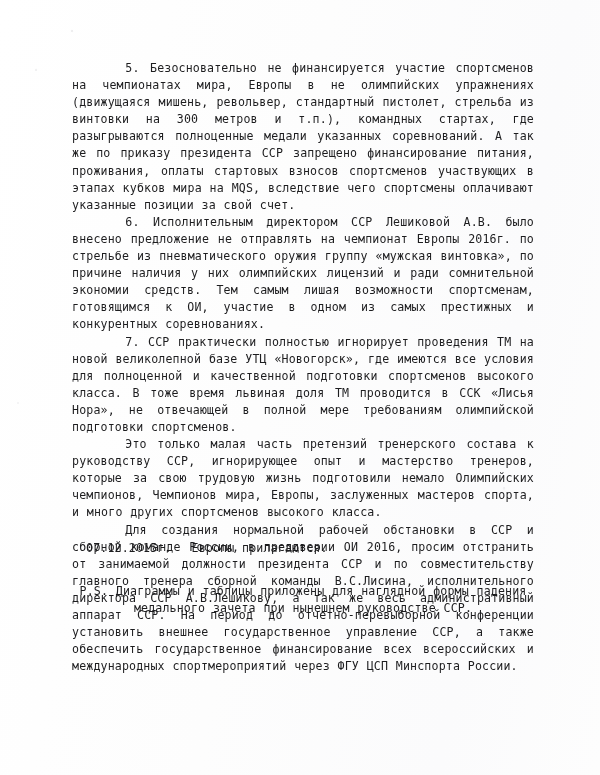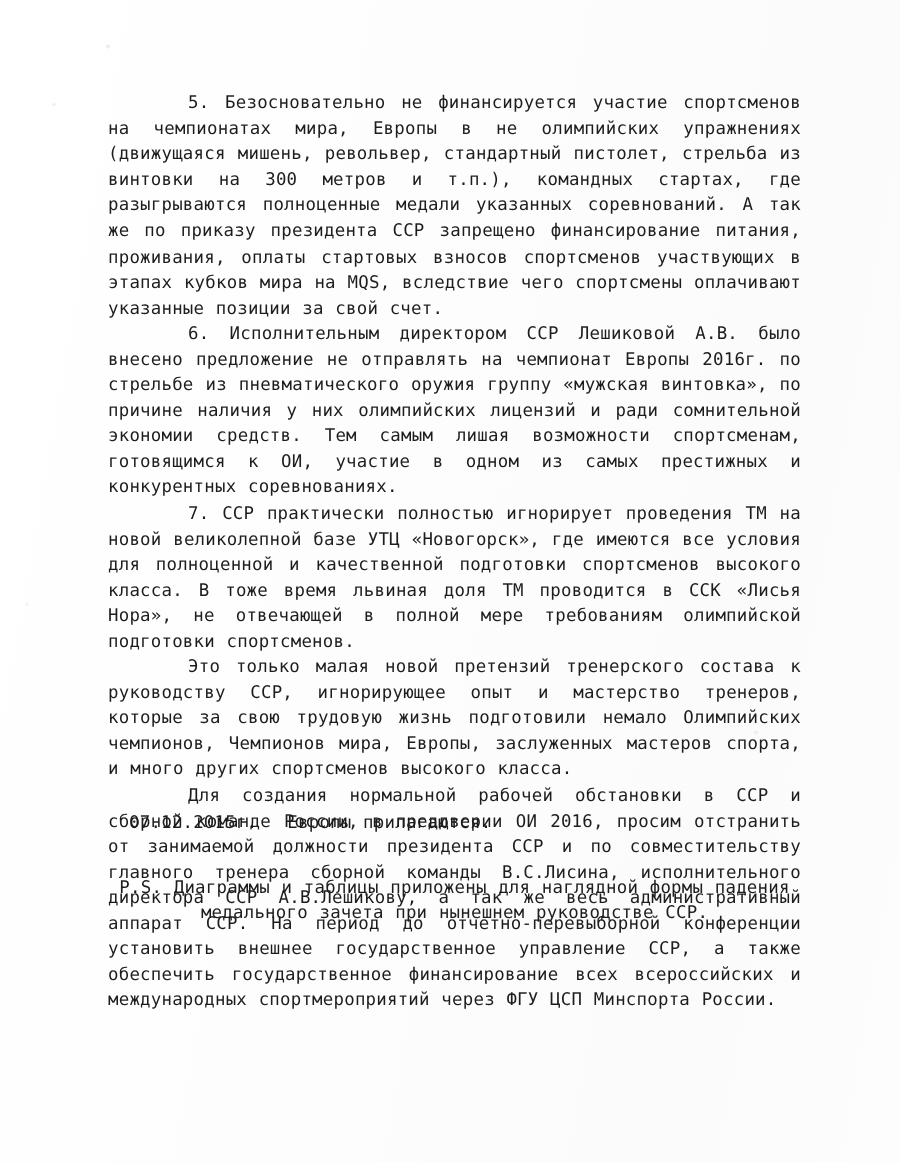--- a/index.html
+++ b/index.html
@@ -90,21 +90,21 @@
 <body>
 
 <div class="paper"></div>
 
 <div class="page">
 
   <div class="doc-body">
     <p class="para">5. Безосновательно не финансируется участие спортсменов на чемпионатах мира, Европы в не олимпийских упражнениях (движущаяся мишень, револьвер, стандартный пистолет, стрельба из винтовки на 300 метров и т.п.), командных стартах, где разыгрываются полноценные медали указанных соревнований. А так же по приказу президента ССР запрещено финансирование питания, проживания, оплаты стартовых взносов спортсменов участвующих в этапах кубков мира на MQS, вследствие чего спортсмены оплачивают указанные позиции за свой счет.</p>
     <p class="para">6. Исполнительным директором ССР Лешиковой А.В. было внесено предложение не отправлять на чемпионат Европы 2016г. по стрельбе из пневматического оружия группу «мужская винтовка», по причине наличия у них олимпийских лицензий и ради сомнительной экономии средств. Тем самым лишая возможности спортсменам, готовящимся к ОИ, участие в одном из самых престижных и конкурентных соревнованиях.</p>
     <p class="para">7. ССР практически полностью игнорирует проведения ТМ на новой великолепной базе УТЦ «Новогорск», где имеются все условия для полноценной и качественной подготовки спортсменов высокого класса. В тоже время львиная доля ТМ проводится в ССК «Лисья Нора», не отвечающей в полной мере требованиям олимпийской подготовки спортсменов.</p>
-    <p class="para">Это только малая новой претензий тренерского состава к руководству ССР, игнорирующее опыт и мастерство тренеров, которые за свою трудовую жизнь подготовили немало Олимпийских чемпионов, Чемпионов мира, Европы, заслуженных мастеров спорта, и много других спортсменов высокого класса.</p>
+    <p class="para">Это только малая часть претензий тренерского состава к руководству ССР, игнорирующее опыт и мастерство тренеров, которые за свою трудовую жизнь подготовили немало Олимпийских чемпионов, Чемпионов мира, Европы, заслуженных мастеров спорта, и много других спортсменов высокого класса.</p>
     <p class="para">Для создания нормальной рабочей обстановки в ССР и сборной команде России, в преддверии ОИ 2016, просим отстранить от занимаемой должности президента ССР и по совместительству главного тренера сборной команды В.С.Лисина, исполнительного директора ССР А.В.Лешикову, а так же весь административный аппарат ССР. На период до отчетно-перевыборной конференции установить внешнее государственное управление ССР, а также обеспечить государственное финансирование всех всероссийских и международных спортмероприятий через ФГУ ЦСП Минспорта России.</p>
   </div>
 
   <div class="sign-row">
     <span>07.12.2015г.</span>
     <span>Европы прилагаются.</span>
   </div>
 
   <p class="postscript">P.S. Диаграммы и таблицы приложены для наглядной формы падения медального зачета при нынешнем руководстве ССР.</p>
 

